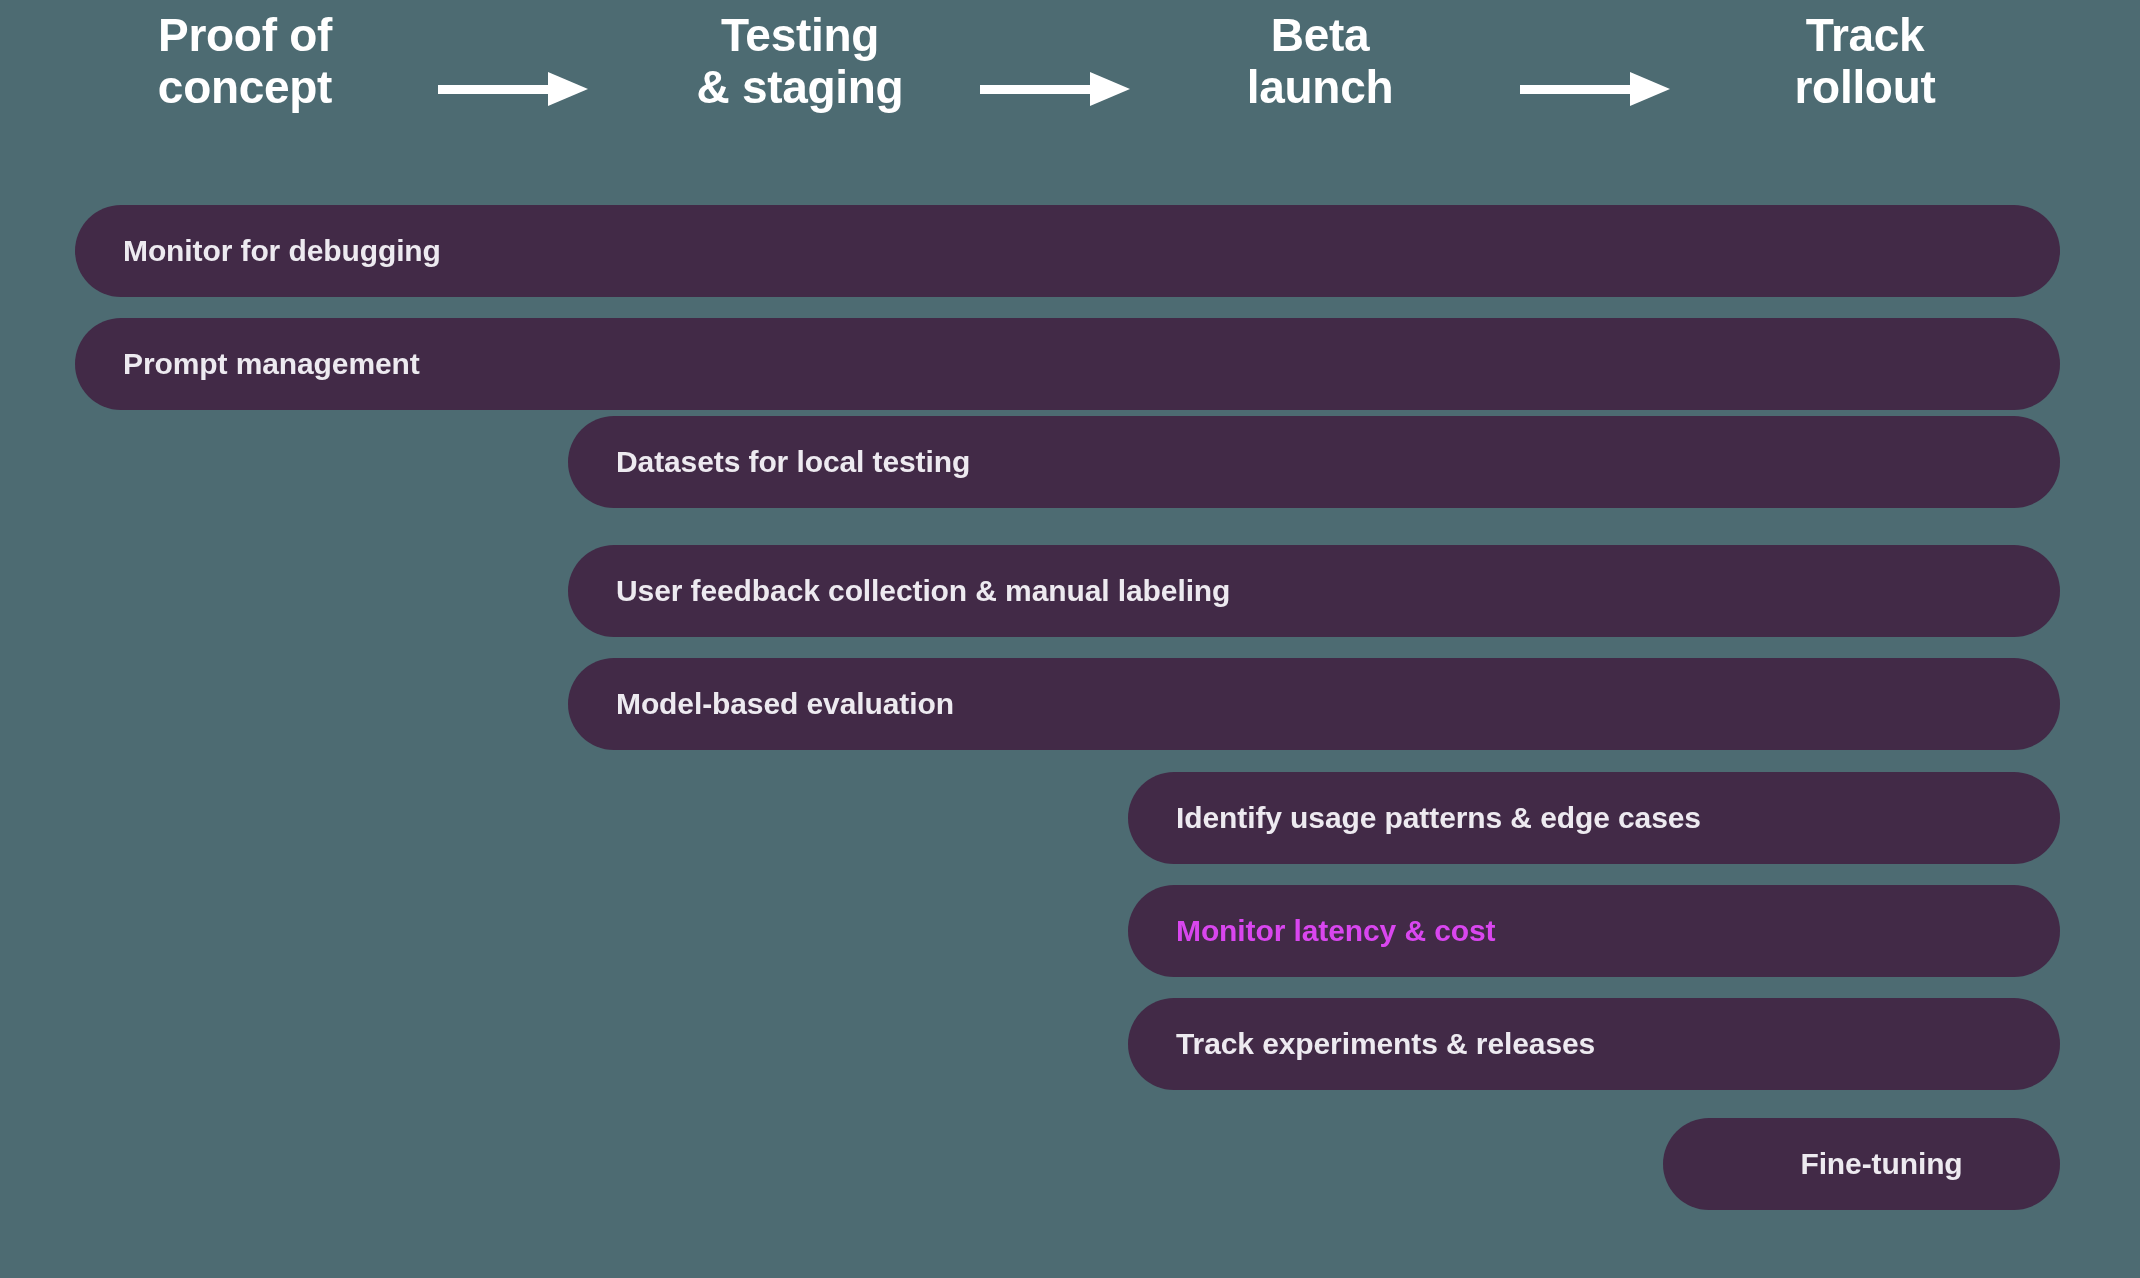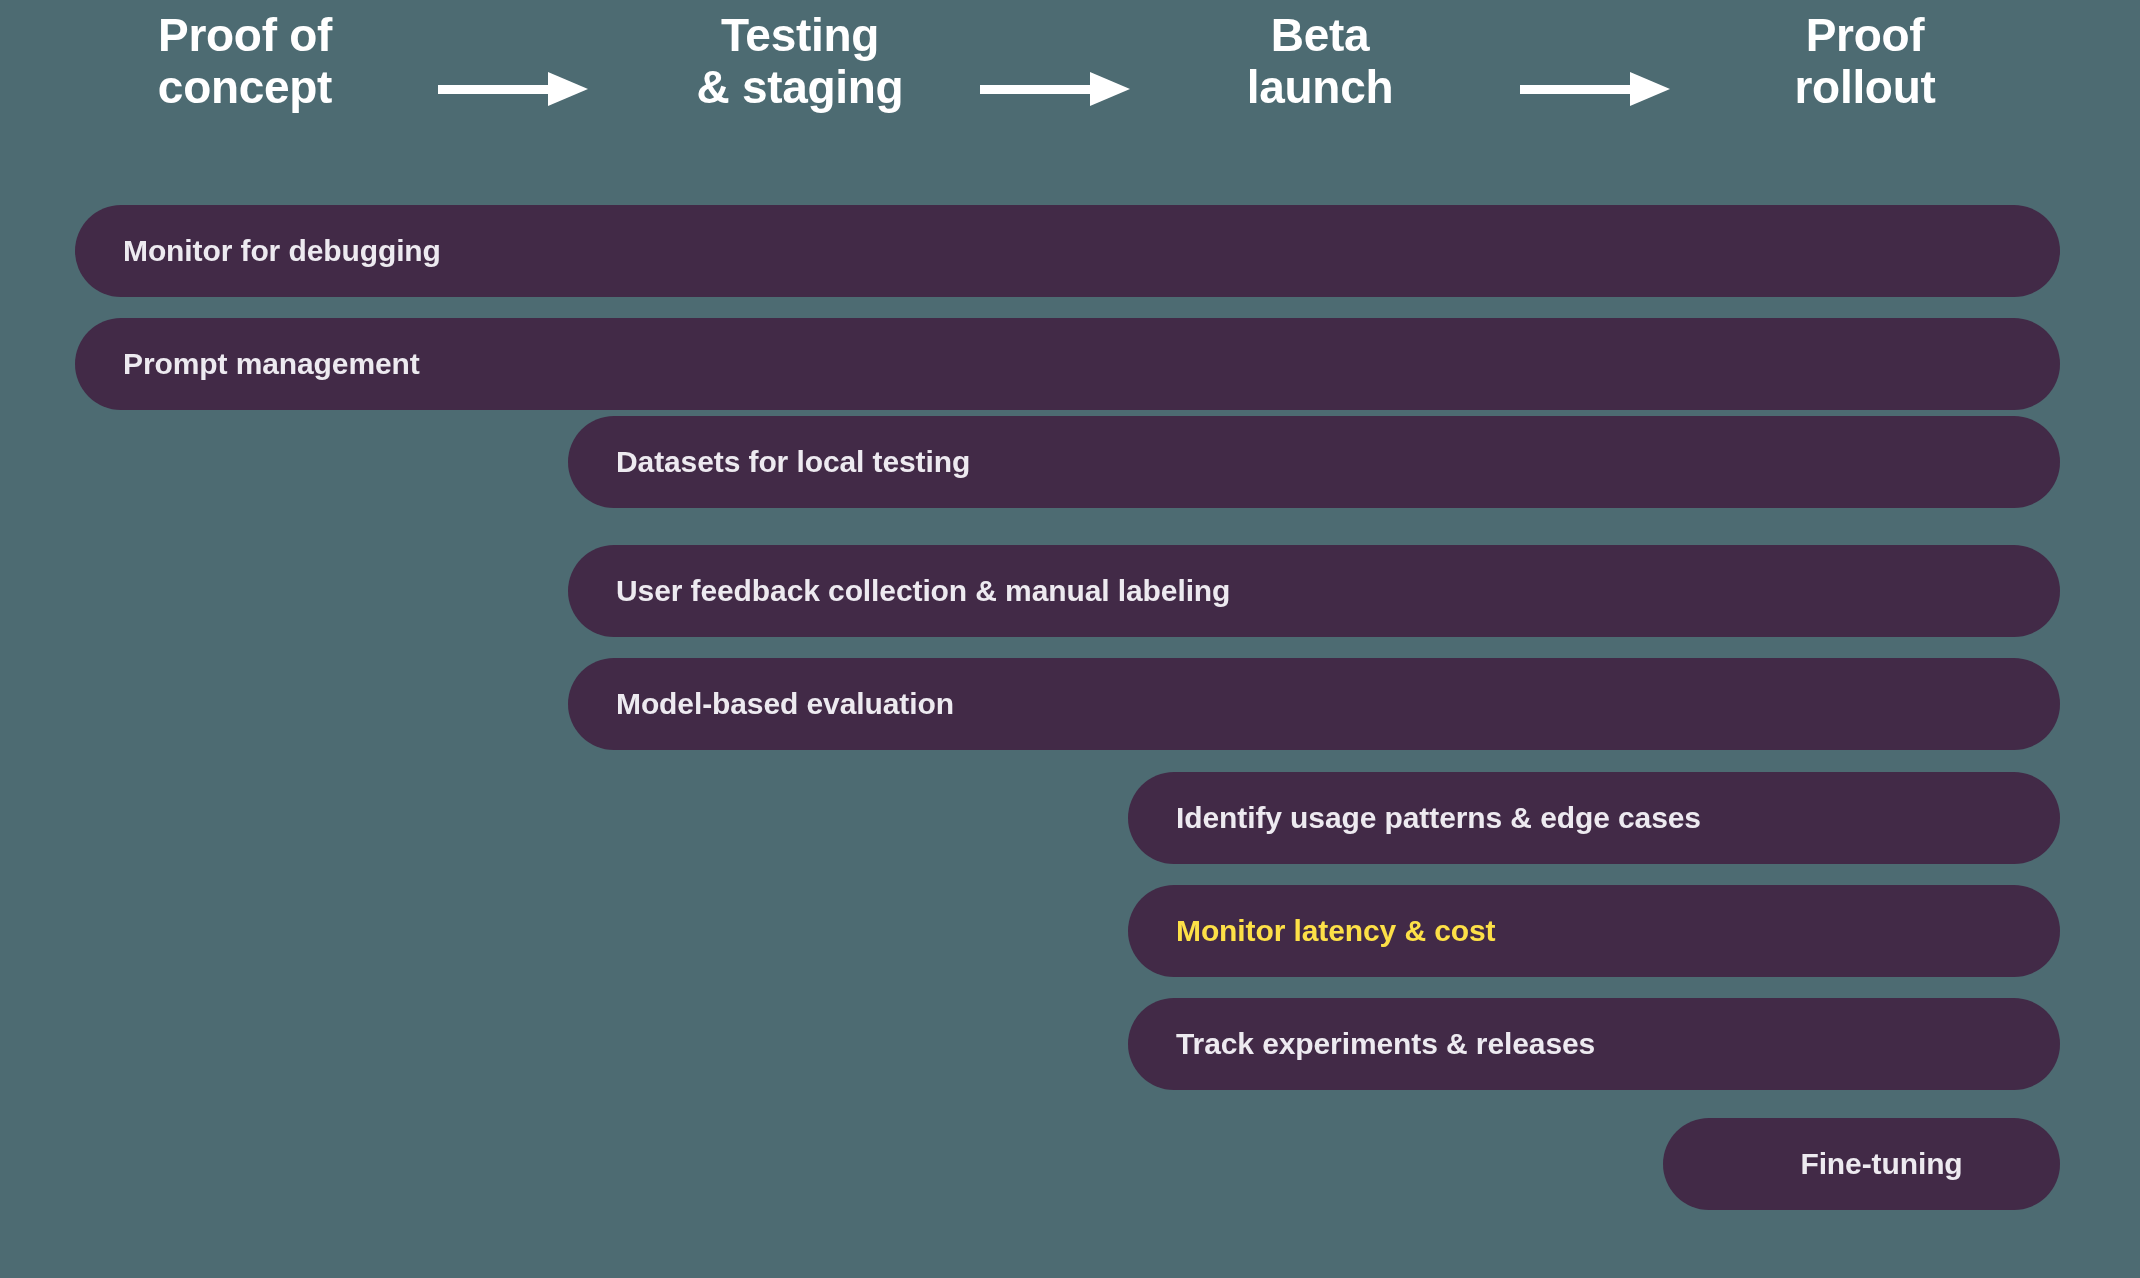--- a/index.html
+++ b/index.html
@@ -114,21 +114,21 @@
 <div id="canvas" style="background: rgb(77, 107, 114);">
 
   <div id="stage-row">
 
     <div class="stage stage-0" style="color: rgb(255, 255, 255);">Proof of
 concept</div>
     <div class="stage stage-1" style="color: rgb(255, 255, 255);">Testing
 &amp; staging</div>
     <div class="stage stage-2" style="color: rgb(255, 255, 255);">Beta
 launch</div>
-    <div class="stage stage-3" style="color: rgb(255, 255, 255);">Proof
+    <div class="stage stage-3" style="color: rgb(255, 255, 255);">Track
 rollout</div>
 
     <div class="arrow arrow-0">
       <div class="arrow-shaft"></div>
       <div class="arrow-head"></div>
     </div>
     <div class="arrow arrow-1">
       <div class="arrow-shaft"></div>
       <div class="arrow-head"></div>
     </div>
@@ -152,21 +152,21 @@
       <div class="bar" style="left: 568px; width: 1492px; top: 545px; background: rgb(66, 42, 71);">
         <div class="bar-label" style="color: rgb(237, 234, 240);">User feedback collection &amp; manual labeling</div>
       </div>
       <div class="bar" style="left: 568px; width: 1492px; top: 658px; background: rgb(66, 42, 71);">
         <div class="bar-label" style="color: rgb(237, 234, 240);">Model-based evaluation</div>
       </div>
       <div class="bar" style="left: 1128px; width: 932px; top: 772px; background: rgb(66, 42, 71);">
         <div class="bar-label" style="color: rgb(237, 234, 240);">Identify usage patterns &amp; edge cases</div>
       </div>
       <div class="bar" style="left: 1128px; width: 932px; top: 885px; background: rgb(66, 42, 71);">
-        <div class="bar-label" style="color: #fde047;">Monitor latency &amp; cost</div>
+        <div class="bar-label" style="color: #d946ef;">Monitor latency &amp; cost</div>
       </div>
       <div class="bar" style="left: 1128px; width: 932px; top: 998px; background: rgb(66, 42, 71);">
         <div class="bar-label" style="color: rgb(237, 234, 240);">Track experiments &amp; releases</div>
       </div>
       <div class="bar" style="left: 1663px; width: 397px; top: 1118px; background: rgb(66, 42, 71);">
         <div class="bar-label centered" style="color: rgb(237, 234, 240); padding-left: 40px;">Fine-tuning</div>
       </div>
     </div>
 
 </div>

